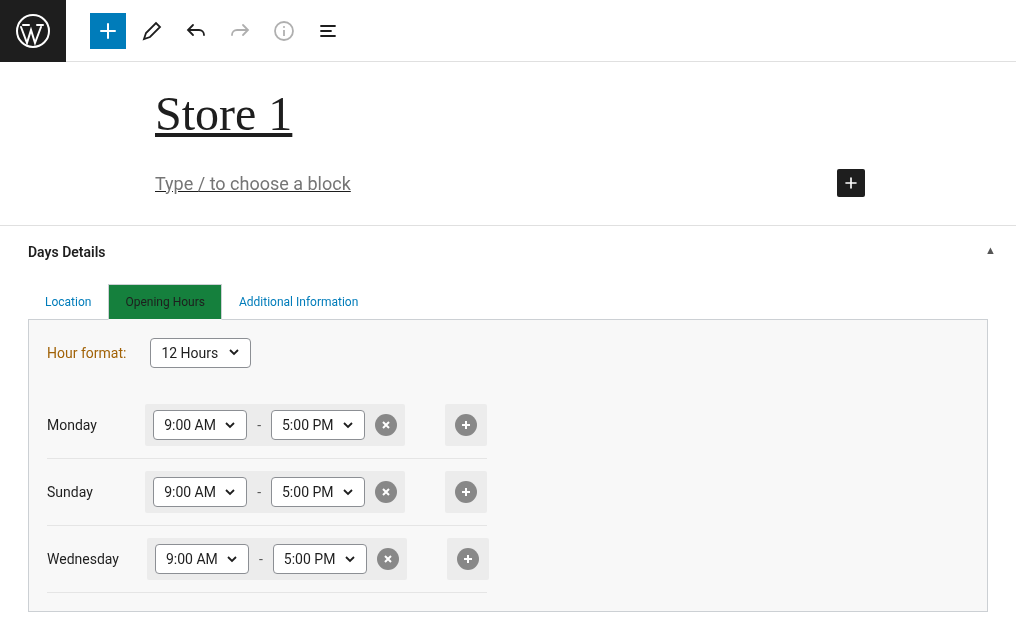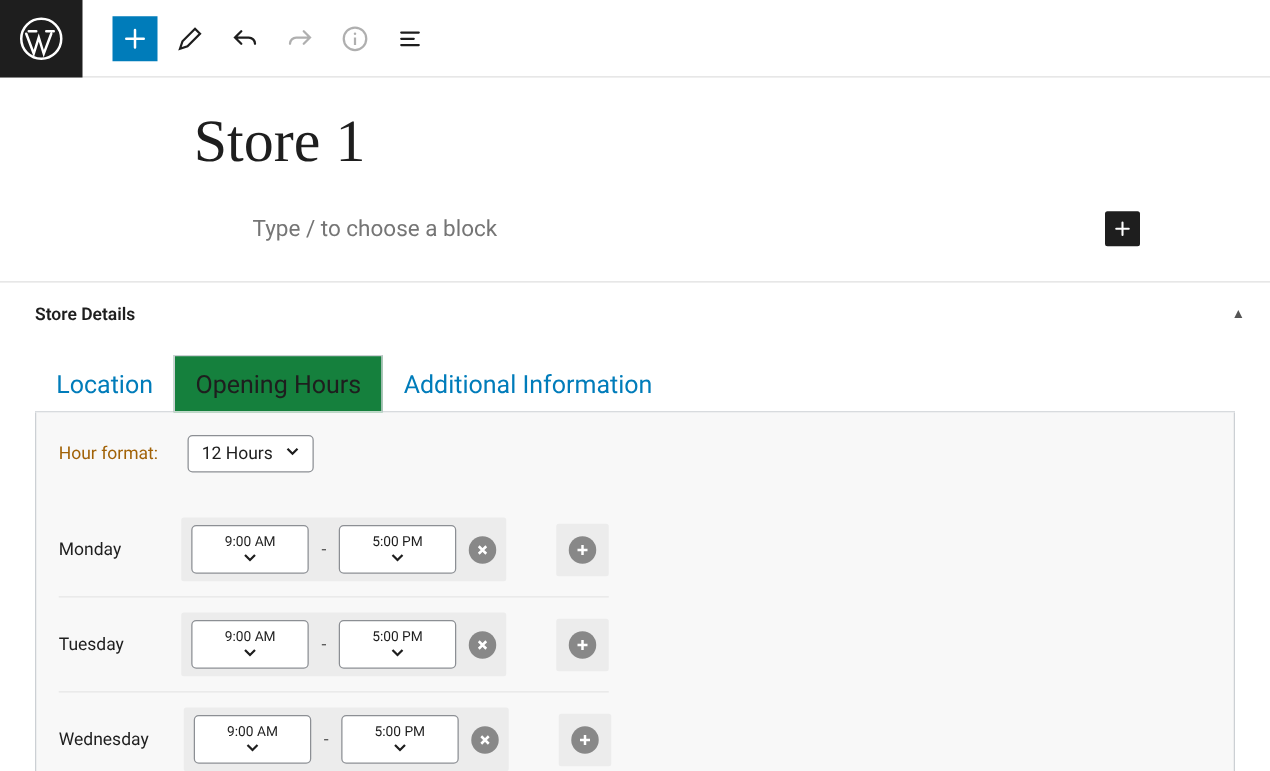--- a/index.html
+++ b/index.html
@@ -9,53 +9,53 @@
     .wp-logo { width: 66px; height: 62px; background: #1e1e1e; display: flex; align-items: center; justify-content: center; }
     .wp-logo svg { width: 36px; height: 36px; }
     .toolbar { display: flex; align-items: center; gap: 8px; padding-left: 24px; }
     .add-btn { width: 36px; height: 36px; background: #007cba; display: flex; align-items: center; justify-content: center; cursor: pointer; }
     .add-btn svg { width: 24px; height: 24px; }
     .tool-btn { width: 36px; height: 36px; background: transparent; border: none; display: flex; align-items: center; justify-content: center; cursor: pointer; }
     .tool-btn svg { width: 24px; height: 24px; }
     .tool-btn.disabled { opacity: 0.35; cursor: default; }
     
     .editor-area { padding: 24px 0 0 0; }
-    .editor-content { max-width: 720px; margin: 0 0 0 155px; }
+    .editor-content { max-width: 720px; margin: 0 0 0 155px; text-decoration: underline; }
     .page-title { font-family: Georgia, 'Times New Roman', serif; font-size: 48px; font-weight: 300; color: #1e1e1e; margin-bottom: 28px; }
-    .block-row { display: flex; align-items: center; justify-content: space-between; width: 710px; margin-left: 47px; }
+    .block-row { display: flex; align-items: center; justify-content: space-between; width: 710px; }
     .block-placeholder { color: #757575; font-size: 18px; }
     .inline-add { width: 28px; height: 28px; background: #1e1e1e; display: flex; align-items: center; justify-content: center; cursor: pointer; border-radius: 2px; }
     .inline-add svg { width: 20px; height: 20px; }
     
     .divider { border-top: 1px solid #e0e0e0; margin-top: 28px; }
     
     .details-section { padding: 18px 28px; position: relative; }
     .section-title { font-size: 14px; font-weight: 600; color: #1e1e1e; }
     .collapse-arrow { position: absolute; right: 20px; top: 18px; color: #555; font-size: 11px; }
     
     .tabs-row { display: flex; margin-top: 24px; border-bottom: 1px solid #ccd0d4; }
-    .tab { padding: 10px 16px; font-size: 20px; cursor: pointer; border: 1px solid transparent; margin-bottom: -1px; }
+    .tab { padding: 10px 16px; font-size: 12px; cursor: pointer; border: 1px solid transparent; margin-bottom: -1px; }
     .tab.link { color: #007cba; }
     .tab.active { color: #1e1e1e; background: #15803d; border: 1px solid #ccd0d4; border-bottom: 1px solid #f8f8f8; }
     
     .tab-panel { border: 1px solid #ccd0d4; border-top: none; padding: 18px; background: #f8f8f8; }
     
     .format-row { display: flex; align-items: center; gap: 24px; margin-bottom: 24px; }
     .format-label { font-size: 14px; color: #a16207; }
     .format-select { display: flex; align-items: center; gap: 10px; background: #fff; border: 1px solid #8c8f94; border-radius: 4px; padding: 6px 10px; font-size: 14px; cursor: pointer; min-width: 96px; justify-content: center; }
     
     .hours-table { width: 440px; }
     .hours-header { display: flex; border-bottom: 1px solid #ccd0d4; padding-bottom: 8px; margin-bottom: 6px; }
     .col-days { width: 110px; font-size: 13px; font-weight: 700; }
     .col-periods { font-size: 13px; font-weight: 700; }
     
     .day-row { display: flex; align-items: center; padding: 12px 0; border-bottom: 1px solid #e5e5e5; gap: 28px; }
     .day-name { width: 110px; font-size: 14px; }
     .period-group { display: flex; align-items: center; background: #ececec; border-radius: 2px; padding: 6px 8px; gap: 10px; }
-    .time-select { display: flex; align-items: center; justify-content: space-between; background: #fff; border: 1px solid #8c8f94; border-radius: 4px; padding: 6px 10px; font-size: 11px; cursor: pointer; min-width: 94px; flex-direction: column; }
+    .time-select { display: flex; align-items: center; justify-content: space-between; background: #fff; border: 1px solid #8c8f94; border-radius: 4px; padding: 6px 10px; font-size: 14px; cursor: pointer; min-width: 94px; }
     .dash { color: #555; font-size: 14px; }
     .circle-btn { width: 22px; height: 22px; border-radius: 50%; background: #888; display: flex; align-items: center; justify-content: center; cursor: pointer; }
     .circle-btn svg { width: 12px; height: 12px; }
     .add-period { margin-left: 12px; display: flex; align-items: center; justify-content: center; background: #ececec; border-radius: 2px; padding: 10px; }
     .chevron { display: inline-block; }
   </style>
 </head>
 <body>
 
 <div class="top-bar">
@@ -111,21 +111,21 @@
             <path d="M12 6v12M6 12h12" stroke="#fff" stroke-width="2" stroke-linecap="round"></path>
           </svg>
       </div>
     </div>
   </div>
 </div>
 
 <div class="divider"></div>
 
 <div class="details-section">
-  <div class="section-title">Store Details</div>
+  <div class="section-title">Days Details</div>
   <div class="collapse-arrow">▲</div>
 
   <div class="tabs-row">
     <div class="tab link">Location</div>
     <div class="tab active">Opening Hours</div>
     <div class="tab link">Additional Information</div>
   </div>
 
   <div class="tab-panel">
     <div class="format-row">
@@ -167,21 +167,21 @@
         <div class="add-period">
           <div class="circle-btn">
             <svg viewBox="0 0 12 12">
                 <path d="M6 2v8M2 6h8" stroke="#fff" stroke-width="2"></path>
               </svg>
           </div>
         </div>
       </div>
 
       <div class="day-row">
-        <div class="day-name">Tuesday</div>
+        <div class="day-name">Sunday</div>
         <div class="period-group">
           <div class="time-select">
             <span>9:00 AM</span>
             <svg width="12" height="12" viewBox="0 0 12 12">
                 <path d="M2 4 L6 8 L10 4" fill="none" stroke="#1e1e1e" stroke-width="1.8"></path>
               </svg>
           </div>
           <span class="dash">-</span>
           <div class="time-select">
             <span>5:00 PM</span>

